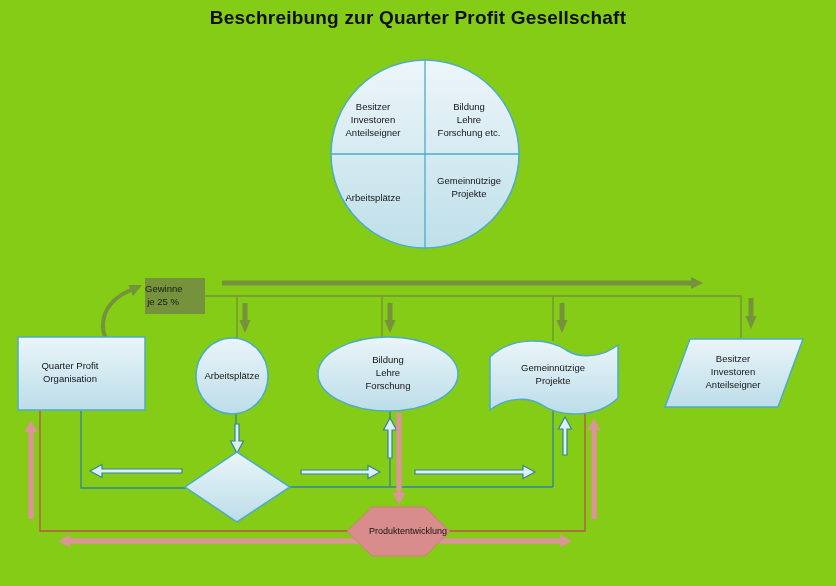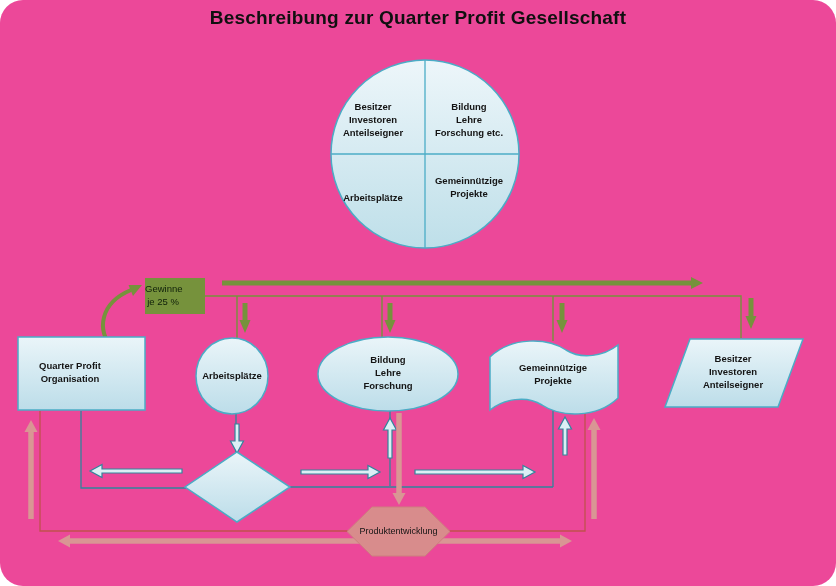--- a/index.html
+++ b/index.html
@@ -1,27 +1,27 @@
 <!DOCTYPE html>
 <html><head>
 <meta charset="utf-8">
 <style>
   html,body { margin:0; padding:0; background:#ffffff; }
   .canvas {
-    position:relative; width:836px; height:586px; background:#ec4899;
-    font-family:"Liberation Sans", sans-serif; overflow:hidden;border-radius:23px;
+    position:relative; width:836px; height:586px; background:#84cc16;
+    font-family:"Liberation Sans", sans-serif; overflow:hidden;
   }
   .title {
     position:absolute; top:7px; left:0; width:100%;
     text-align:center; font-size:19px; font-weight:bold; color:#101010;
     letter-spacing:0.2px;
   }
   svg.layer { position:absolute; top:0; left:0; }
   .lbl {
-    position:absolute; text-align:center; font-size:9.5px; font-weight:bold;
+    position:absolute; text-align:center; font-size:9.5px; font-weight:normal;
     color:#141414; line-height:1.35; white-space:pre-line;
   }
   .lbl.normal { font-weight:normal; }
   .caption {
     position:absolute; top:568px; right:6px; font-size:9.5px;
     color:#222; font-weight:normal;
   }
 </style>
 </head>
 <body>
@@ -138,15 +138,15 @@
 Organisation</div>
   <div class="lbl" style="left:190px; top:370px; width:84px;">Arbeitsplätze</div>
   <div class="lbl" style="left:338px; top:354px; width:100px;">Bildung
 Lehre
 Forschung</div>
   <div class="lbl" style="left:494px; top:362px; width:118px;">Gemeinnützige
 Projekte</div>
   <div class="lbl" style="left:674px; top:353px; width:118px;">Besitzer
 Investoren
 Anteilseigner</div>
-  <div class="lbl normal" style="left:350px; top:525px; width:97px; font-size:9px;">Produktentwicklung</div>
+  <div class="lbl normal" style="left:350px; top:525px; width:97px; font-size:9px;text-align:right;">Produktentwicklung</div>
 
 </div>
 
 </body></html>

